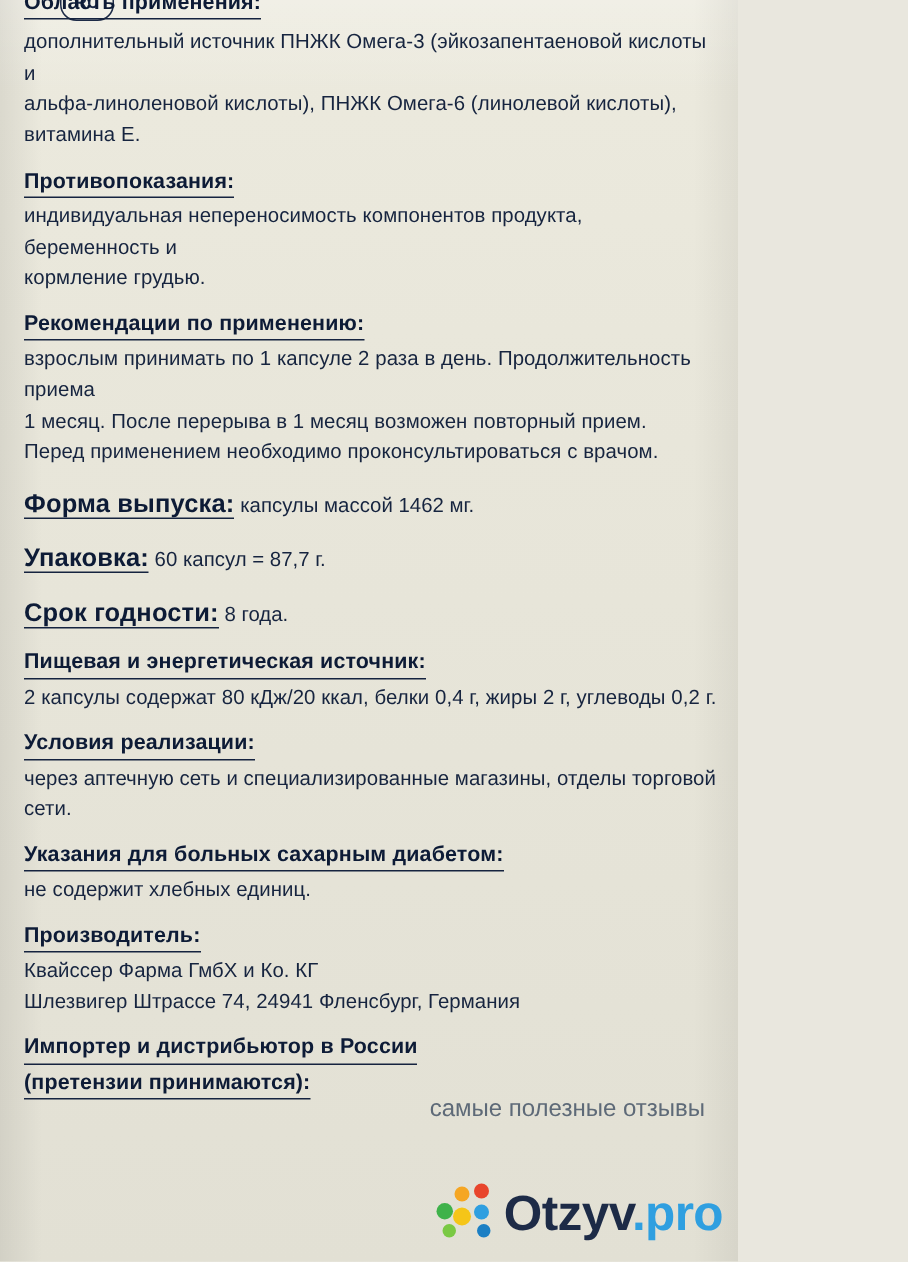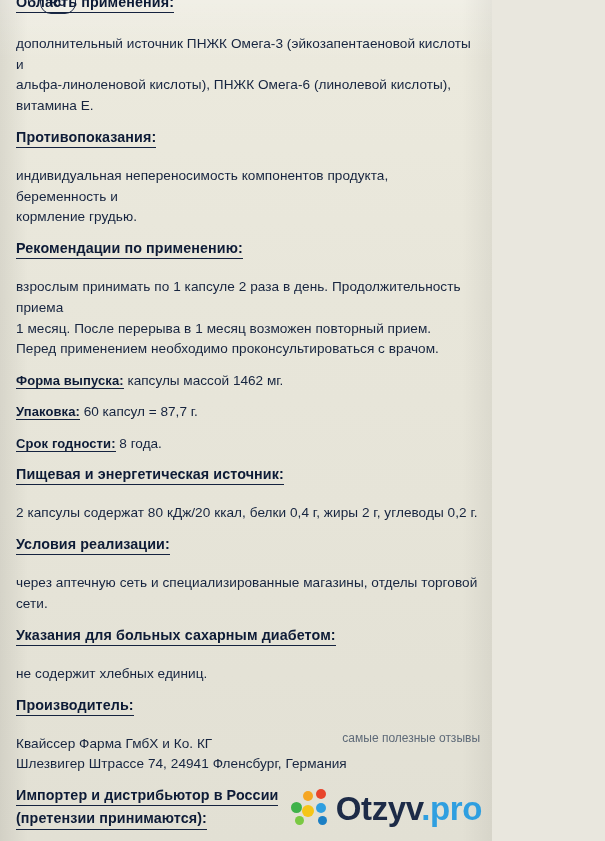--- a/index.html
+++ b/index.html
@@ -49,32 +49,32 @@
     font-size: 14.3px;
     font-weight: bold;
     color: #0d1b36;
     border-bottom: 1.4px solid #15233f;
     line-height: 1.35;
     padding-bottom: 0px;
     letter-spacing: 0.1px;
   }
 
   .inline-heading {
-    font-size: 13px;
+    font-size: 17px;
     font-weight: bold;
     color: #0d1b36;
     border-bottom: 1.4px solid #15233f;
     letter-spacing: 0.1px;
   }
 
   .para {
     font-size: 13.6px;
     line-height: 1.52;
     color: #16243f;
-    margin-top: 18px;
+    margin-top: 2px;
     letter-spacing: 0.05px;
   }
 
   .para-line {
     display: block;
   }
 
   .inline-row {
     font-size: 13.6px;
     line-height: 1.5;
@@ -113,23 +113,23 @@
   .watermark {
     position: absolute;
     right: 10px;
     bottom: 14px;
     display: flex;
     align-items: flex-end;
     gap: 7px;
   }
   .wm-tag {
     position: absolute;
-    right: 2px;
+    right: 12px;
     top: -15px;
-    font-size: 12px;
+    font-size: 16px;
     color: #5e6a78;
     white-space: nowrap;
   }
   .wm-mark {
     position: relative;
     width: 38px;
     height: 38px;
   }
   .dot {
     position: absolute;

